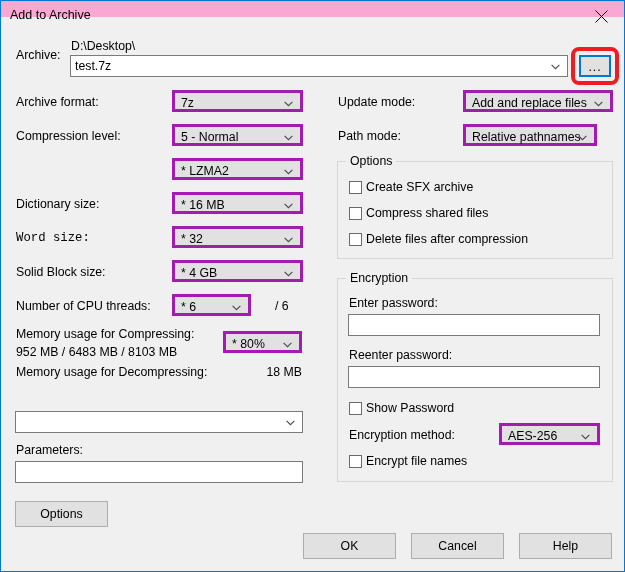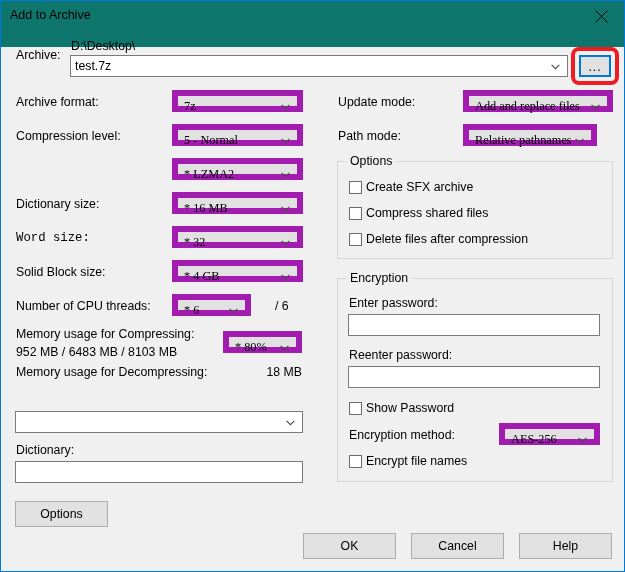--- a/index.html
+++ b/index.html
@@ -18,22 +18,22 @@
     box-sizing: border-box;
     border: 1px solid #0078d7;
     background: #f0f0f0;
     overflow: hidden;
   }
   
   #titlebar {
     position: absolute;
     left: 0; top: 0;
     width: 623px;
-    height: 46px;
-    background: #0f766e;
+    height: 16px;
+    background: #f9a8d4;
   }
   #title-text {
     position: absolute;
     left: 9px;
     top: 7px;
     font-size: 12.5px;
     color: #000000;
     white-space: nowrap;
   }
   #close-button {
@@ -60,23 +60,22 @@
     white-space: nowrap;
     text-align: right;
   }
 
   
   .combo {
     position: absolute;
     box-sizing: border-box;
     height: 22px;
     background: #e1e1e1;
-    border: 6px solid #a21caf;
-    cursor: pointer;
-    font-family: Liberation Serif, serif;
+    border: 3px solid #a21caf;
+    cursor: pointer;
   }
   .combo .ctext {
     position: absolute;
     left: 6px;
     top: 3px;
     font-size: 12.3px;
     color: #000000;
     white-space: nowrap;
     overflow: hidden;
   }
@@ -310,21 +309,21 @@
   <div class="lbl" style="left:15px; top:364px;">Memory usage for Decompressing:</div>
   <div class="lbl-r" style="left:231px; top:364px; width:70px;">18 MB</div>
 
   <div class="comboedit" style="left:14px; top:410px; width:288px;">
     <div class="ctext"></div>
     <svg class="chev" viewBox="0 0 9 6">
         <path d="M0.6 0.8 L4.5 4.7 L8.4 0.8" fill="none" stroke="#4a4a4a" stroke-width="1.1"></path>
       </svg>
   </div>
 
-  <div class="lbl" style="left:15px; top:442px;">Dictionary:</div>
+  <div class="lbl" style="left:15px; top:442px;">Parameters:</div>
   <div class="txtbox" style="left:14px; top:460px; width:288px;">
     <div class="ctext"></div>
   </div>
 
   <div class="lbl" style="left:337px; top:94px;">Update mode:</div>
   <div class="combo" style="left:462px; top:89px; width:150px;">
     <div class="ctext">Add and replace files</div>
     <svg class="chev" viewBox="0 0 9 6">
         <path d="M0.6 0.8 L4.5 4.7 L8.4 0.8" fill="none" stroke="#4a4a4a" stroke-width="1.1"></path>
       </svg>

